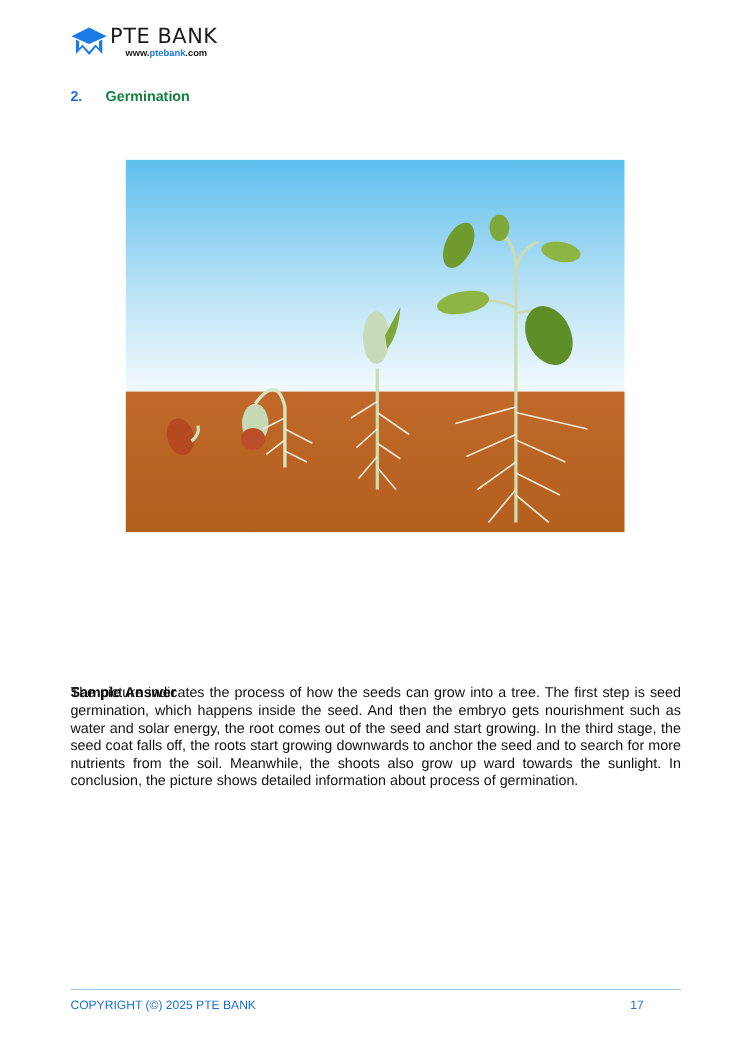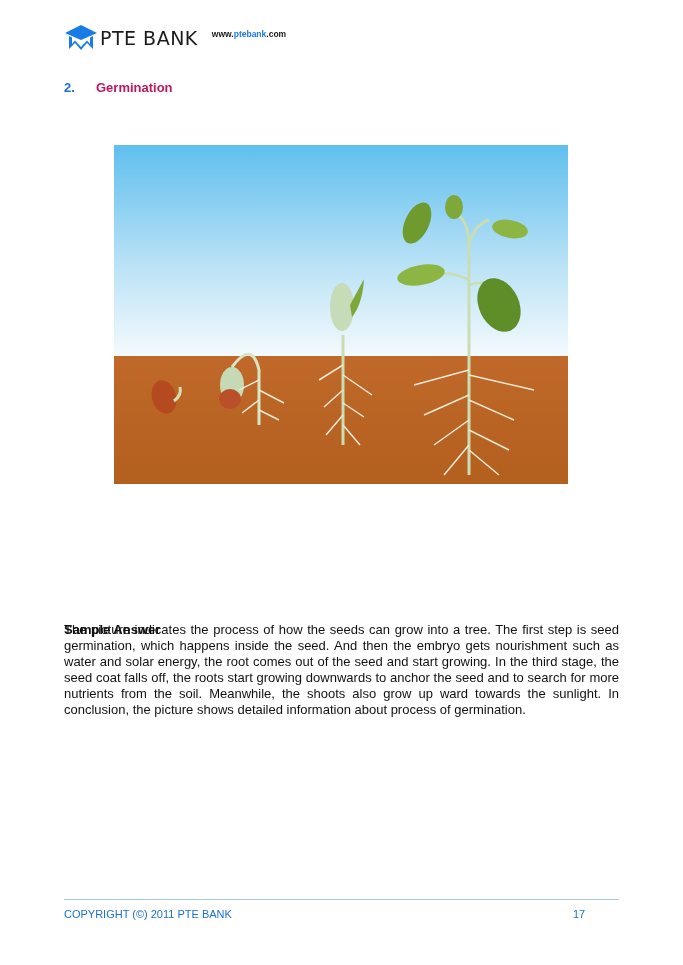--- a/index.html
+++ b/index.html
@@ -1,28 +1,28 @@
 <!DOCTYPE html>
 <html><head>
   <meta charset="utf-8">
   <style>
     * { margin: 0; padding: 0; box-sizing: border-box; }
     html, body { width: 683px; height: 965px; background: #ffffff; }
     body { position: relative; font-family: "Liberation Sans", sans-serif; color: #111; overflow: hidden; }
 
     .logo { position: absolute; left: 64px; top: 22px; height: 32px; display: flex; align-items: center; }
     .logo-icon { width: 34px; height: 30px; }
-    .logo-text { margin-left: 2px; display: flex; flex-direction: row; line-height: 1; }
+    .logo-text { margin-left: 2px; display: flex; flex-direction: column; line-height: 1; }
     .logo-title { font-family: "DejaVu Sans", sans-serif; font-size: 19px; letter-spacing: 0.5px; color: #1a1a1a; font-weight: normal; }
     .logo-url { font-size: 8.5px; font-weight: bold; color: #1a1a1a; margin-left: 14px; margin-top: 1px; }
     .logo-url .hl { color: #1b7be6; }
 
     .section-heading { position: absolute; left: 64px; top: 80px; font-size: 13px; font-weight: bold; display: flex; }
     .section-number { color: #1b6fd6; width: 32px; }
-    .section-title { color: #be185d; }
+    .section-title { color: #15803d; }
 
     .figure { position: absolute; left: 114px; top: 145px; width: 454px; height: 339px; overflow: hidden; }
     .figure svg { display: block; }
 
     .answer-heading { position: absolute; left: 64px; top: 622px; font-size: 13px; font-weight: bold; }
     .answer-body { position: absolute; left: 64px; top: 622px; width: 555px; font-size: 13px; line-height: 16px; text-align: justify; color: #111; }
 
     .footer-rule { position: absolute; left: 64px; top: 899px; width: 555px; height: 1px; background: #a9c9ee; }
     .footer-left { position: absolute; left: 64px; top: 908px; font-size: 11px; color: #1b6fd6; }
     .footer-right { position: absolute; left: 573px; top: 908px; font-size: 11px; color: #1b6fd6; text-align: right; }
@@ -83,14 +83,14 @@
     <ellipse cx="307" cy="130" rx="24" ry="10" fill="#8cb544" transform="rotate(-10 307 130)"></ellipse>
     <ellipse cx="385" cy="160" rx="20" ry="28" fill="#5f8d28" transform="rotate(-25 385 160)"></ellipse>
     <path d="M355,225 L300,240 M355,230 L420,245 M355,250 L310,270 M355,255 L400,275 M355,275 L320,300 M355,285 L395,305 M355,300 L330,330 M355,305 L385,330" stroke="#efe9d6" stroke-width="1.5" fill="none"></path>
   </svg>
 </div>
 
 <div class="answer-heading">Sample Answer</div>
 <p class="answer-body">The picture indicates the process of how the seeds can grow into a tree. The first step is seed germination, which happens inside the seed. And then the embryo gets nourishment such as water and solar energy, the root comes out of the seed and start growing. In the third stage, the seed coat falls off, the roots start growing downwards to anchor the seed and to search for more nutrients from the soil.  Meanwhile, the shoots also grow up ward towards the sunlight. In conclusion, the picture shows detailed information about process of germination.</p>
 
 <div class="footer-rule"></div>
-<div class="footer-left">COPYRIGHT (©) 2011 PTE BANK</div>
+<div class="footer-left">COPYRIGHT (©) 2025 PTE BANK</div>
 <div class="footer-right">17</div>
 
 </body></html>

